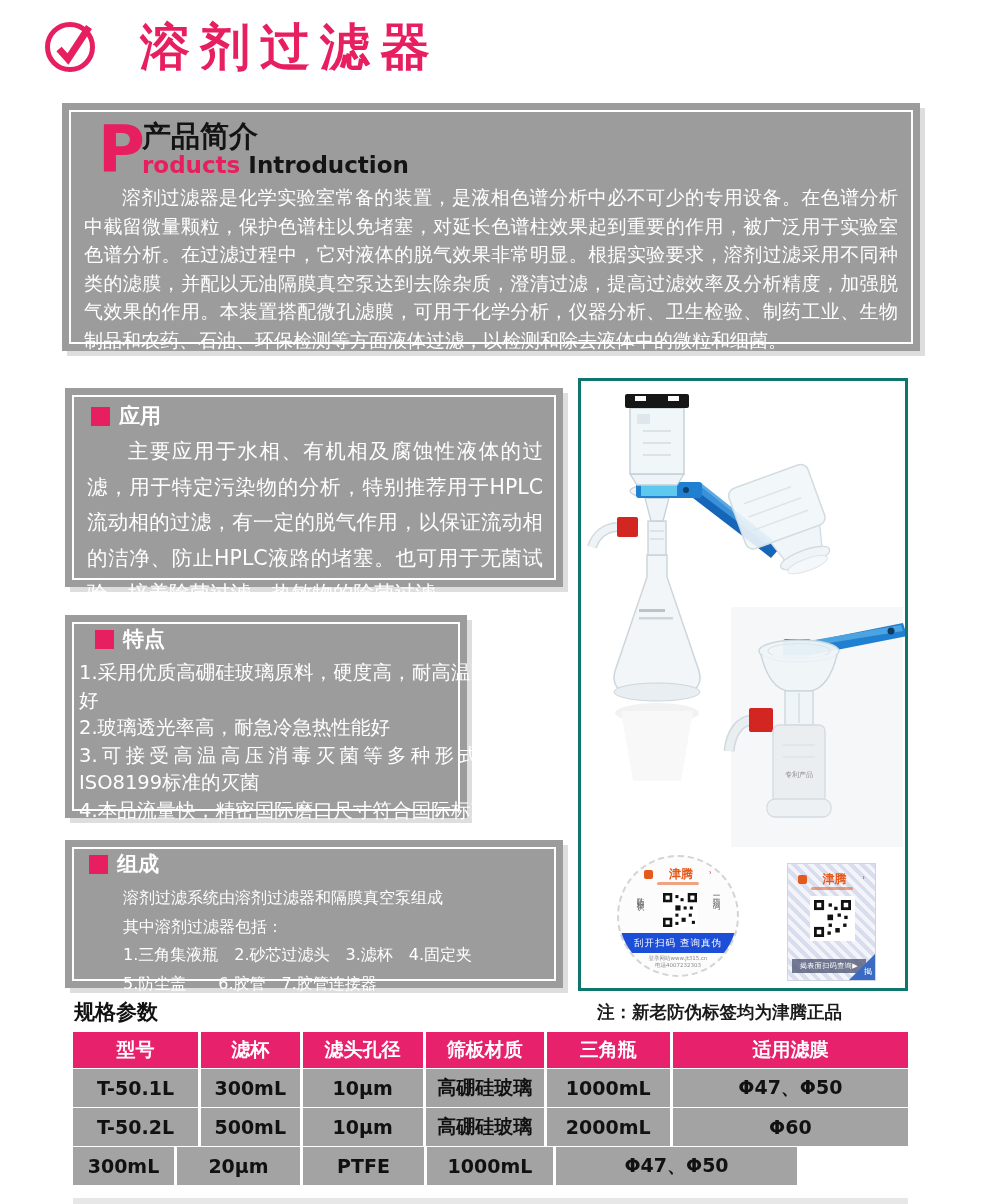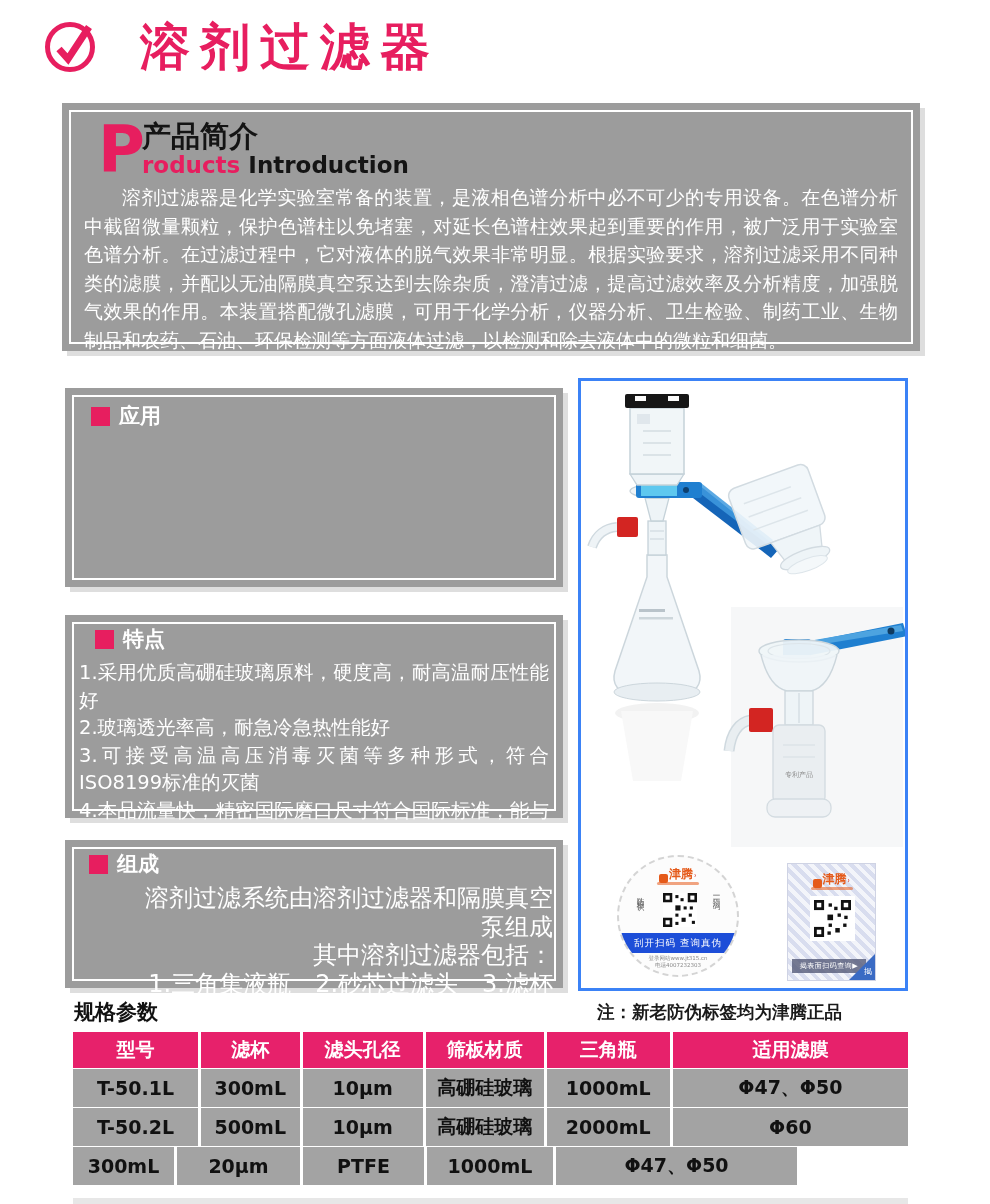--- a/index.html
+++ b/index.html
@@ -22,30 +22,30 @@
   .intro-cn{position:absolute;left:80px;top:14px;font-size:29px;font-weight:bold;color:#141414;}
   .intro-en{position:absolute;left:80px;top:49px;font-size:23px;font-weight:bold;}
   .intro-en .pk{color:#E71E5F;}
   .intro-en .bk{color:#141414;}
   .intro-body{position:absolute;left:22px;top:80px;width:814px;font-size:19px;line-height:28.5px;
     text-align:justify;text-indent:2em;color:#fff;}
 
   .app-body{position:absolute;left:22px;top:46px;width:456px;font-size:20.5px;line-height:35.5px;
     text-align:justify;text-indent:2em;}
   .feat-list{position:absolute;left:14px;top:44px;width:470px;font-size:19.5px;line-height:27.5px;text-align:justify;}
-  .comp-lines{position:absolute;left:58px;top:44px;width:430px;font-size:24px;line-height:28.5px;text-align:right;}
+  .comp-lines{position:absolute;left:58px;top:44px;width:430px;font-size:16px;line-height:28.5px;}
 
   
   .photo-frame{position:absolute;left:578px;top:378px;width:330px;height:613px;background:#fff;
-    border:3px solid #3b82f6;box-sizing:border-box;}
+    border:3px solid #0f766e;box-sizing:border-box;}
 
   
   .round-label{position:absolute;left:36px;top:474px;width:122px;height:122px;border-radius:50%;
     background:#fcfcfc;border:2px dashed #d4d4d4;box-sizing:border-box;overflow:hidden;}
-  .brand-row{position:absolute;left:0;right:0;display:flex;justify-content:center;align-items:flex-end;gap:1px;}
+  .brand-row{position:absolute;left:0;right:0;display:flex;justify-content:center;align-items:center;gap:16px;}
   .brand-box{width:9px;height:9px;background:#E55A1A;border-radius:2px;}
   .brand-txt{font-size:12px;font-weight:bold;color:#E55A1A;}
   .brand-tick{color:#d02010;font-size:9px;}
   .brand-sub{position:absolute;left:0;right:0;display:flex;justify-content:center;}
   .brand-sub i{display:block;width:42px;height:3px;background:rgba(229,90,26,.55);border-radius:2px;}
   .vtxt{position:absolute;writing-mode:vertical-rl;font-size:7.5px;color:#666;letter-spacing:2px;}
   .qr-mid{position:absolute;left:44px;top:36px;width:34px;height:34px;}
   .round-banner{position:absolute;left:0;top:76px;width:100%;height:20px;background:#1d4ed8;
     display:flex;align-items:center;justify-content:center;font-size:9.5px;color:#fff;letter-spacing:1px;}
   .round-small{position:absolute;left:0;top:98px;width:100%;text-align:center;font-size:5.5px;
@@ -91,23 +91,24 @@
       <span class="pk">roducts</span><span class="bk"> Introduction</span>
     </div>
     <div class="intro-body">溶剂过滤器是化学实验室常备的装置，是液相色谱分析中必不可少的专用设备。在色谱分析中截留微量颗粒，保护色谱柱以免堵塞，对延长色谱柱效果起到重要的作用，被广泛用于实验室色谱分析。在过滤过程中，它对液体的脱气效果非常明显。根据实验要求，溶剂过滤采用不同种类的滤膜，并配以无油隔膜真空泵达到去除杂质，澄清过滤，提高过滤效率及分析精度，加强脱气效果的作用。本装置搭配微孔滤膜，可用于化学分析，仪器分析、卫生检验、制药工业、生物制品和农药、石油、环保检测等方面液体过滤，以检测和除去液体中的微粒和细菌。</div>
   </div>
 
   <div class="graybox" style="left:65px;top:388px;width:498px;height:199px;">
     <div class="sec-title" style="left:26px;top:14px;">
       <span class="sq"></span>
       <b>应用</b>
     </div>
-  </div>
-
-  <div class="graybox" style="left:65px;top:615px;width:498px;height:203px;">
+    <div class="app-body">主要应用于水相、有机相及腐蚀性液体的过滤，用于特定污染物的分析，特别推荐用于HPLC流动相的过滤，有一定的脱气作用，以保证流动相的洁净、防止HPLC液路的堵塞。也可用于无菌试验，培养除菌过滤，热敏物的除菌过滤。</div>
+  </div>
+
+  <div class="graybox" style="left:65px;top:615px;width:394px;height:203px;padding-left:8px;">
     <div class="sec-title" style="left:30px;top:10px;">
       <span class="sq"></span>
       <b>特点</b>
     </div>
     <div class="feat-list">
       <div>1.采用优质高硼硅玻璃原料，硬度高，耐高温耐压性能好</div>
       <div>2.玻璃透光率高，耐急冷急热性能好</div>
       <div>3.可接受高温高压消毒灭菌等多种形式，符合ISO8199标准的灭菌</div>
       <div>4.本品流量快，精密国际磨口尺寸符合国际标准，能与国外多种品牌产品互配</div>
     </div>

